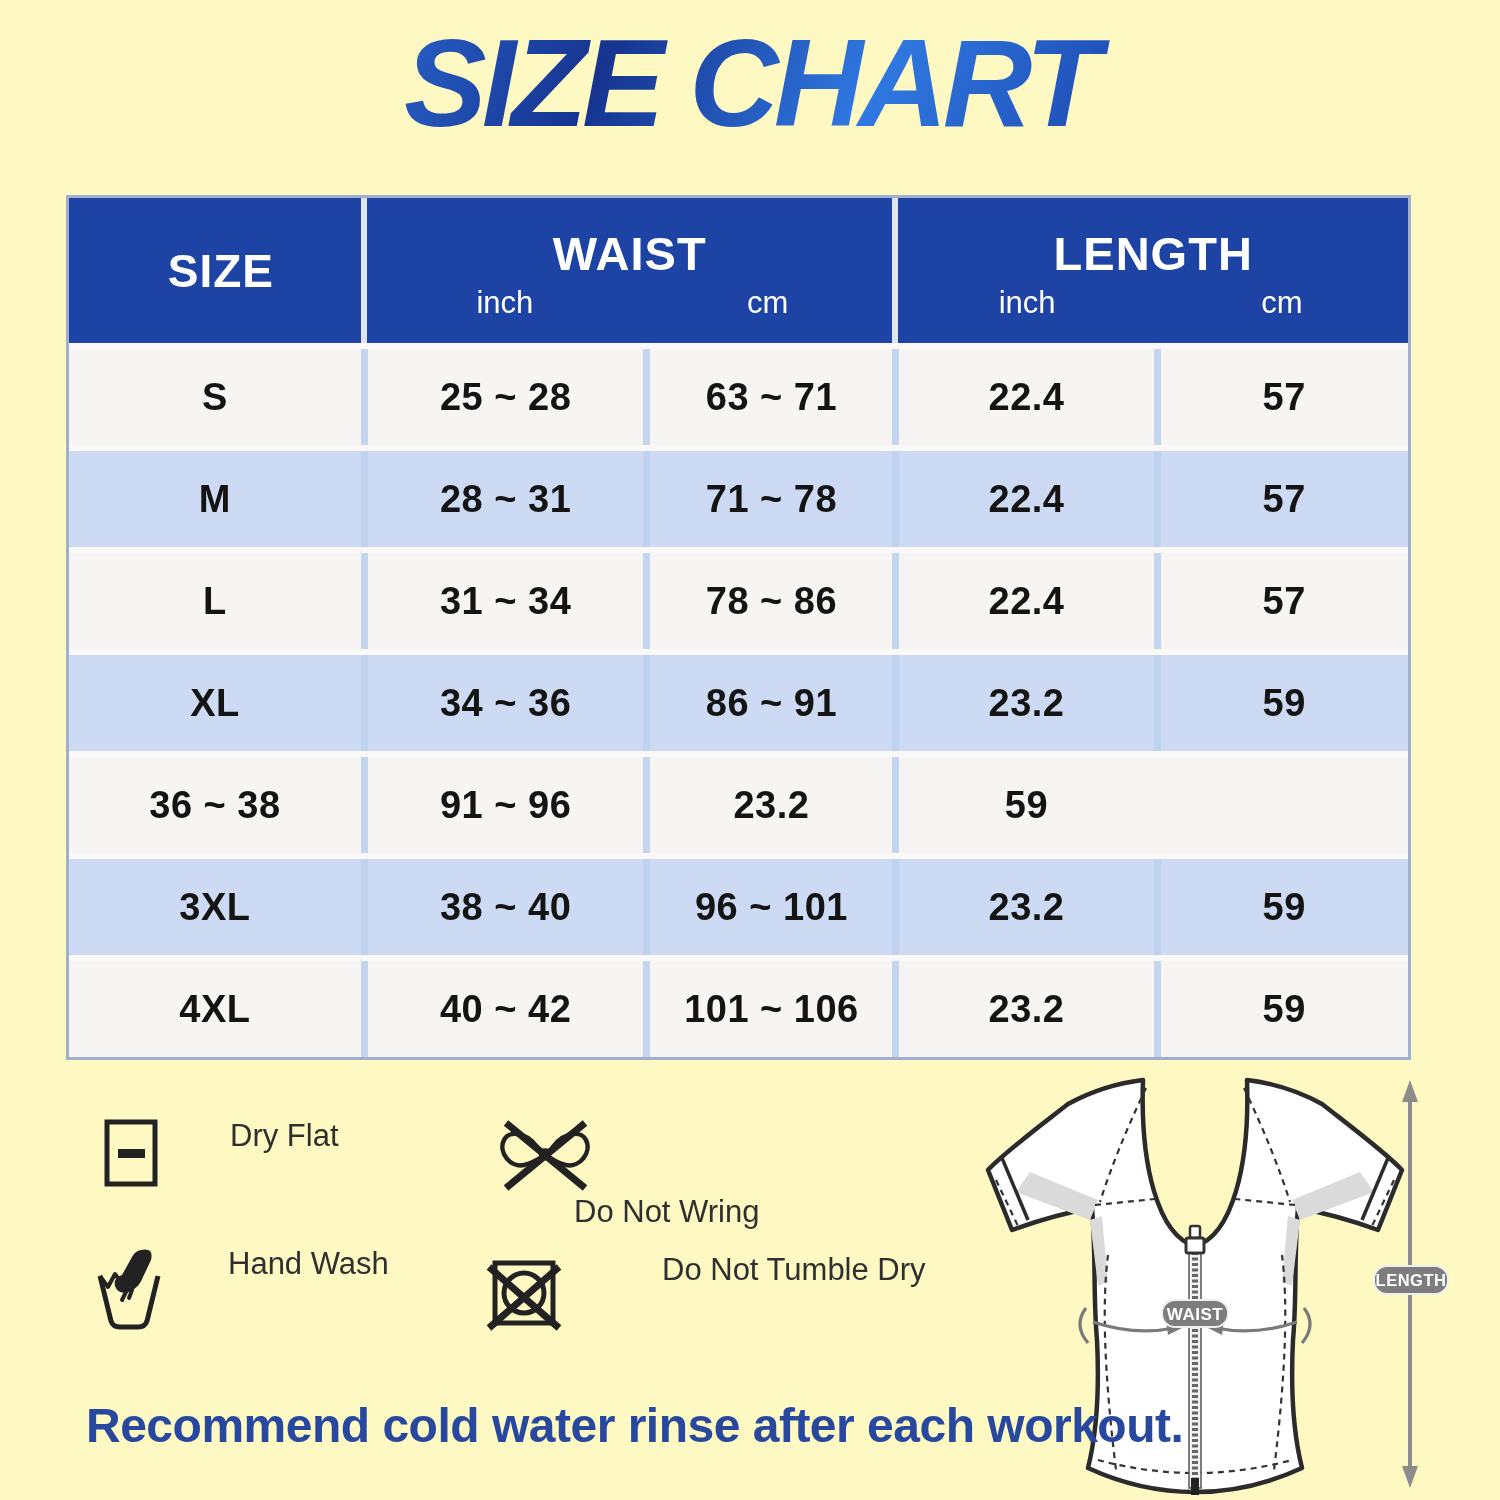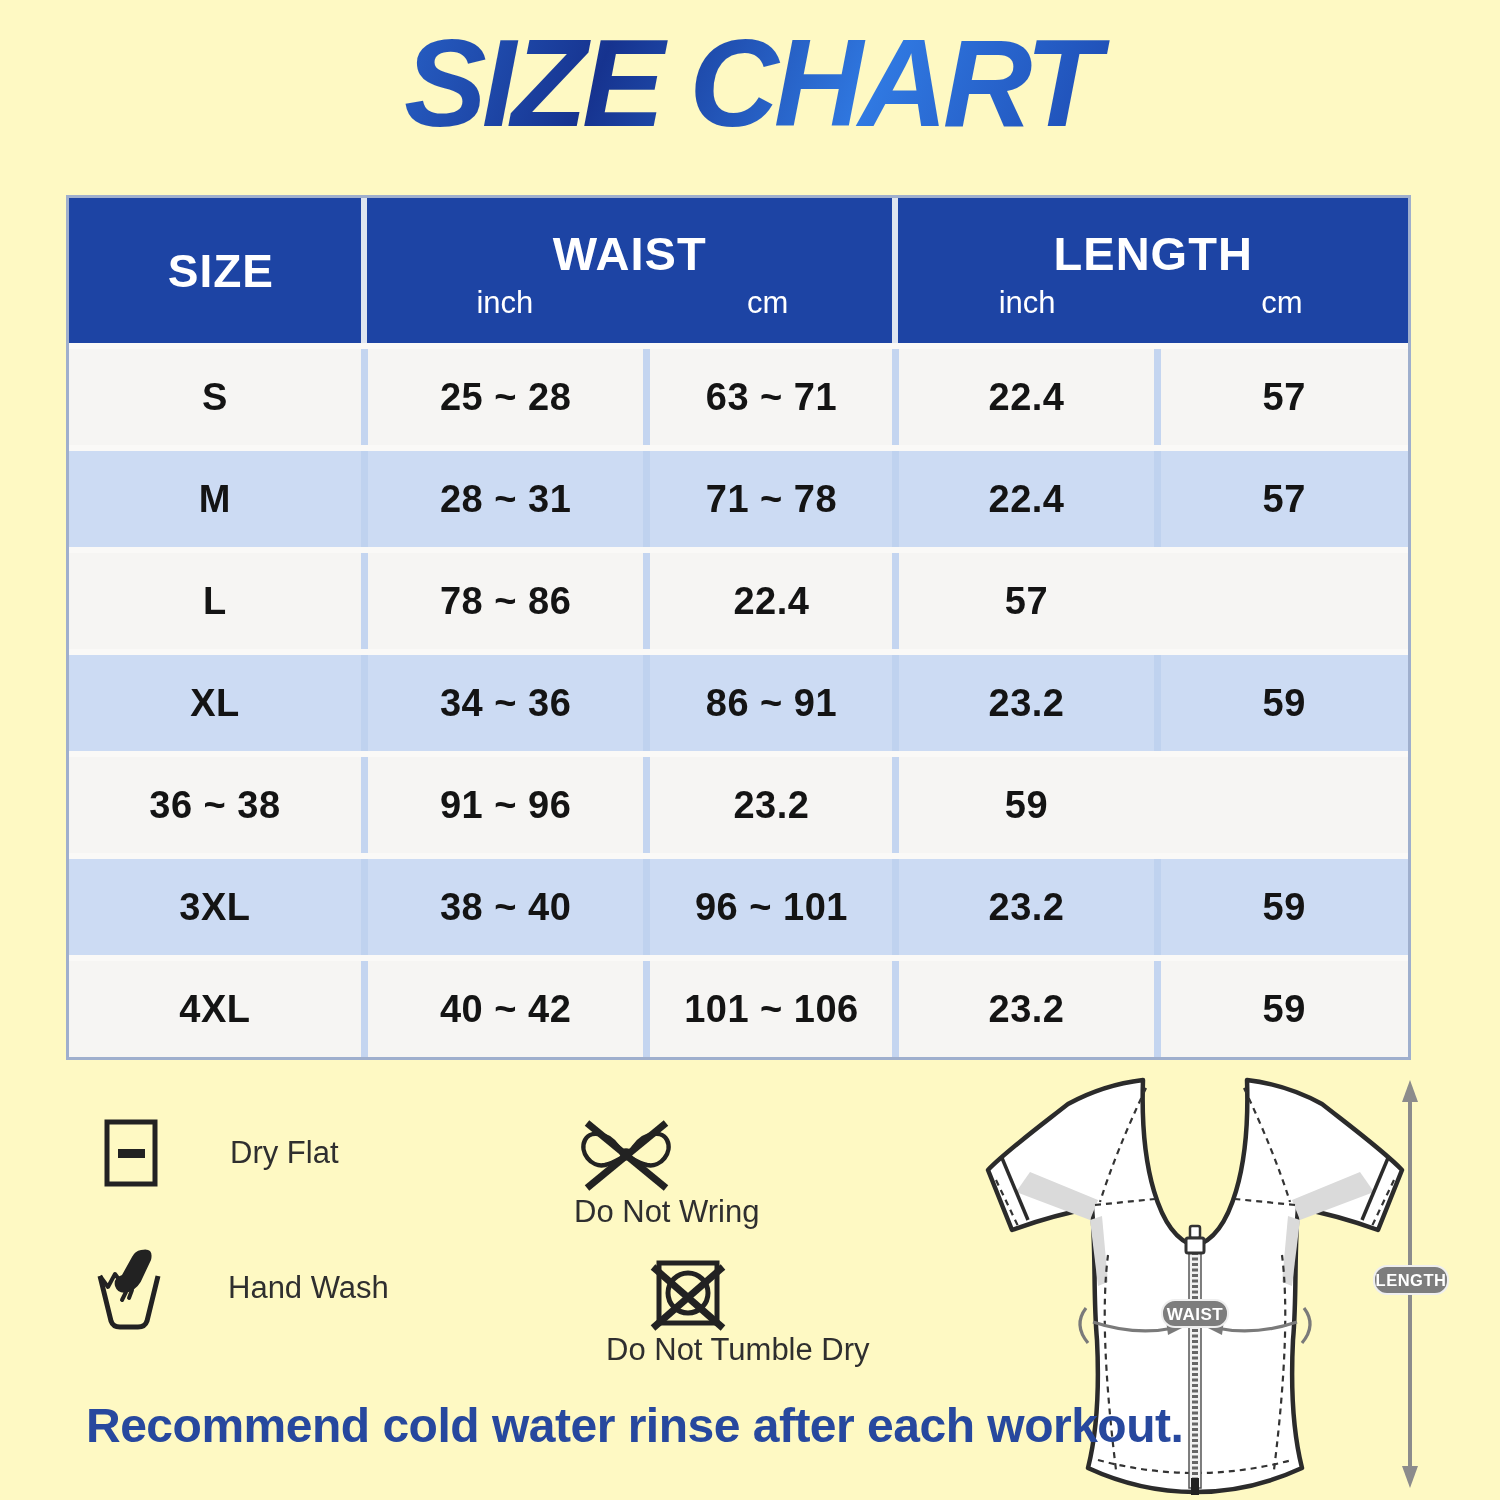--- a/index.html
+++ b/index.html
@@ -48,27 +48,27 @@
   .row.blue { background:#ccdbf3; }
   .td {
     display:flex; align-items:center; justify-content:center;
     font-size:38px; font-weight:bold; color:#141414; letter-spacing:0.5px;
     box-sizing:border-box;
   }
   .td + .td { border-left:7px solid #c4d5f0; }
   .row.blue .td + .td { border-left-color:#bfd2ef; }
 
   
-  .care-item { position:absolute; display:flex; align-items:center; }
+  .care-item { position:absolute; display:flex; }
   .care-item svg { flex:none; }
   .care-label { font-size:31px; color:#2f2f2f; white-space:nowrap; }
   .care-1 { left:102px; top:1118px; } .care-1 .care-label { margin-left:70px; }
   .care-2 { left:492px; top:1116px;flex-direction:column; } .care-2 .care-label { margin-left:82px; }
   .care-3 { left:96px;  top:1246px; } .care-3 .care-label { margin-left:66px; }
-  .care-4 { left:506px; top:1252px;flex-direction:column; } .care-4 .care-label { margin-left:100px; }
+  .care-4 { left:486px; top:1252px; } .care-4 .care-label { margin-left:100px; }
 
   
   .garment { position:absolute; left:950px; top:1040px; width:550px; height:460px; }
 
   
   .footer-note {
     position:absolute; left:86px; top:1398px;
     font-size:48px; font-weight:bold; color:#27489e; letter-spacing:-0.5px;
     white-space:nowrap;
   }
@@ -109,20 +109,21 @@
       </div>
       <div class="row blue">
         <div class="td">M</div>
         <div class="td">28 ~ 31</div>
         <div class="td">71 ~ 78</div>
         <div class="td">22.4</div>
         <div class="td">57</div>
       </div>
       <div class="row">
         <div class="td">L</div>
+        <div class="td">31 ~ 34</div>
         <div class="td">78 ~ 86</div>
         <div class="td">22.4</div>
         <div class="td">57</div>
       </div>
       <div class="row blue">
         <div class="td">XL</div>
         <div class="td">34 ~ 36</div>
         <div class="td">86 ~ 91</div>
         <div class="td">23.2</div>
         <div class="td">59</div>

